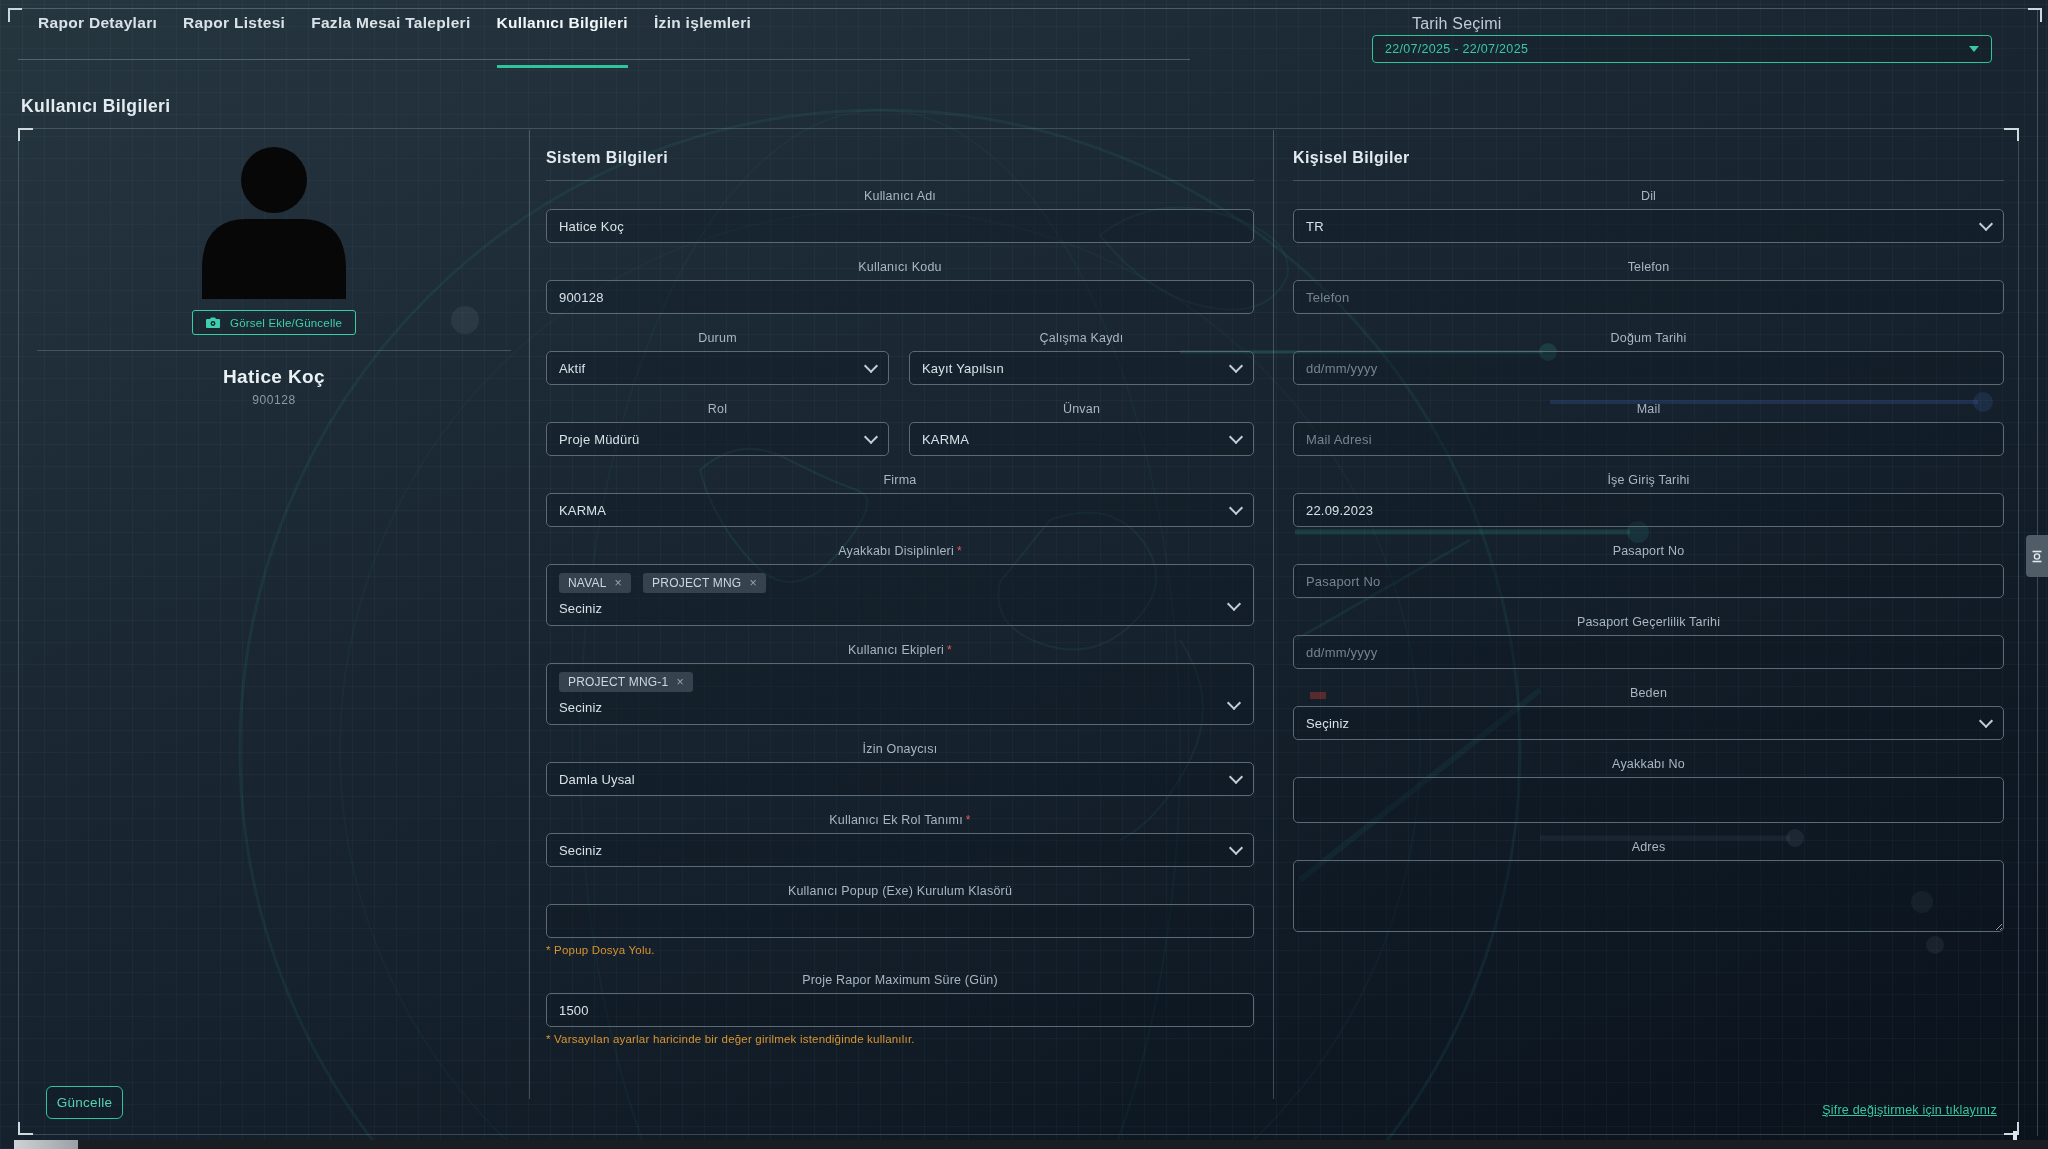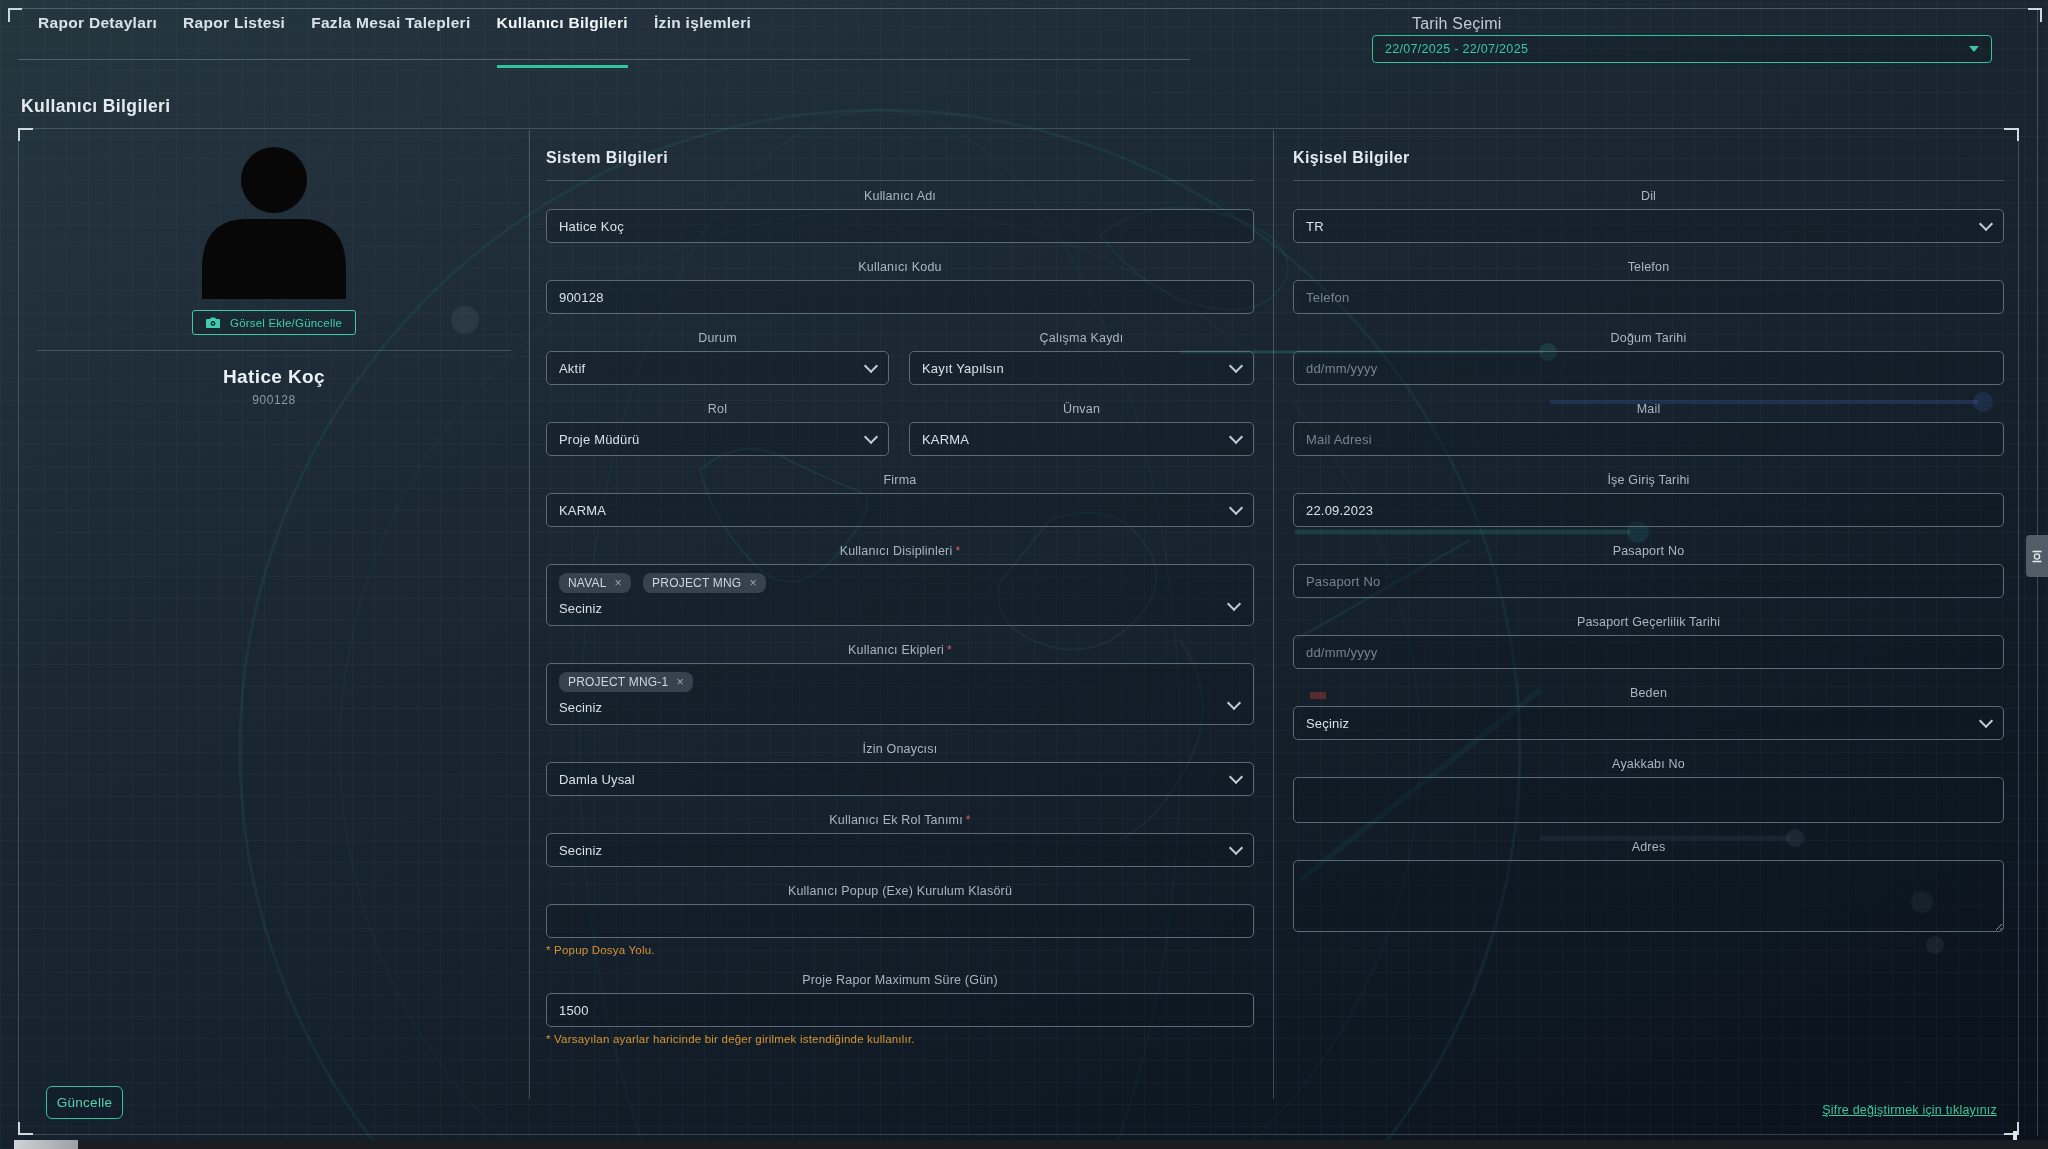--- a/index.html
+++ b/index.html
@@ -80,21 +80,21 @@
     display:flex;align-items:center;font-family:inherit;letter-spacing:.2px;
   }
   input.control::placeholder,textarea.control::placeholder{color:#76848f;}
   .select{justify-content:space-between;cursor:pointer;}
   .chev{width:8px;height:8px;border-right:2px solid #c3ced6;border-bottom:2px solid #c3ced6;transform:rotate(45deg);margin-top:-5px;flex:none;}
   .row2{display:flex;justify-content:space-between;}
   .row2 .half-l{width:343px;}
   .row2 .half-r{width:345px;}
   .multi{min-height:62px;height:auto;flex-direction:column;align-items:stretch;justify-content:flex-start;padding:8px 12px 9px;position:relative;}
   .pill-row{display:flex;gap:12px;}
-  .pill{display:inline-flex;align-items:center;gap:8px;background:#36424e;border-radius:8px;padding:3px 9px;font-size:12px;color:#cdd6dd;}
+  .pill{display:inline-flex;align-items:center;gap:8px;background:#36424e;border-radius:3px;padding:3px 9px;font-size:12px;color:#cdd6dd;}
   .pill .x{color:#97a3ad;cursor:pointer;font-size:12.5px;line-height:1;}
   .multi .ms-placeholder{margin-top:8px;font-size:13px;color:#d9e1e7;}
   .multi .chev{position:absolute;right:14px;bottom:16px;}
   .hint{font-size:11.5px;color:#d9952f;margin-top:6px;letter-spacing:.2px;}
   .tall{height:46px;}
   textarea.control{height:72px;padding-top:8px;resize:vertical;}
 
   
   .update-btn{
     position:absolute;left:27px;top:957px;width:77px;height:33px;
@@ -242,21 +242,21 @@
       <div class="field">
         <span class="flabel">Firma</span>
         <div class="control select">
           <span>KARMA</span>
           <span class="chev"></span>
         </div>
       </div>
 
       <div class="field">
         <span class="flabel">
-          <span>Kullanıcı Disiplinleri</span><span class="req">*</span>
+          <span>Ayakkabı Disiplinleri</span><span class="req">*</span>
         </span>
         <div class="control multi">
           <div class="pill-row">
             <span class="pill">
               <span>NAVAL</span>
               <span class="x">×</span>
             </span>
             <span class="pill">
               <span>PROJECT MNG</span>
               <span class="x">×</span>

